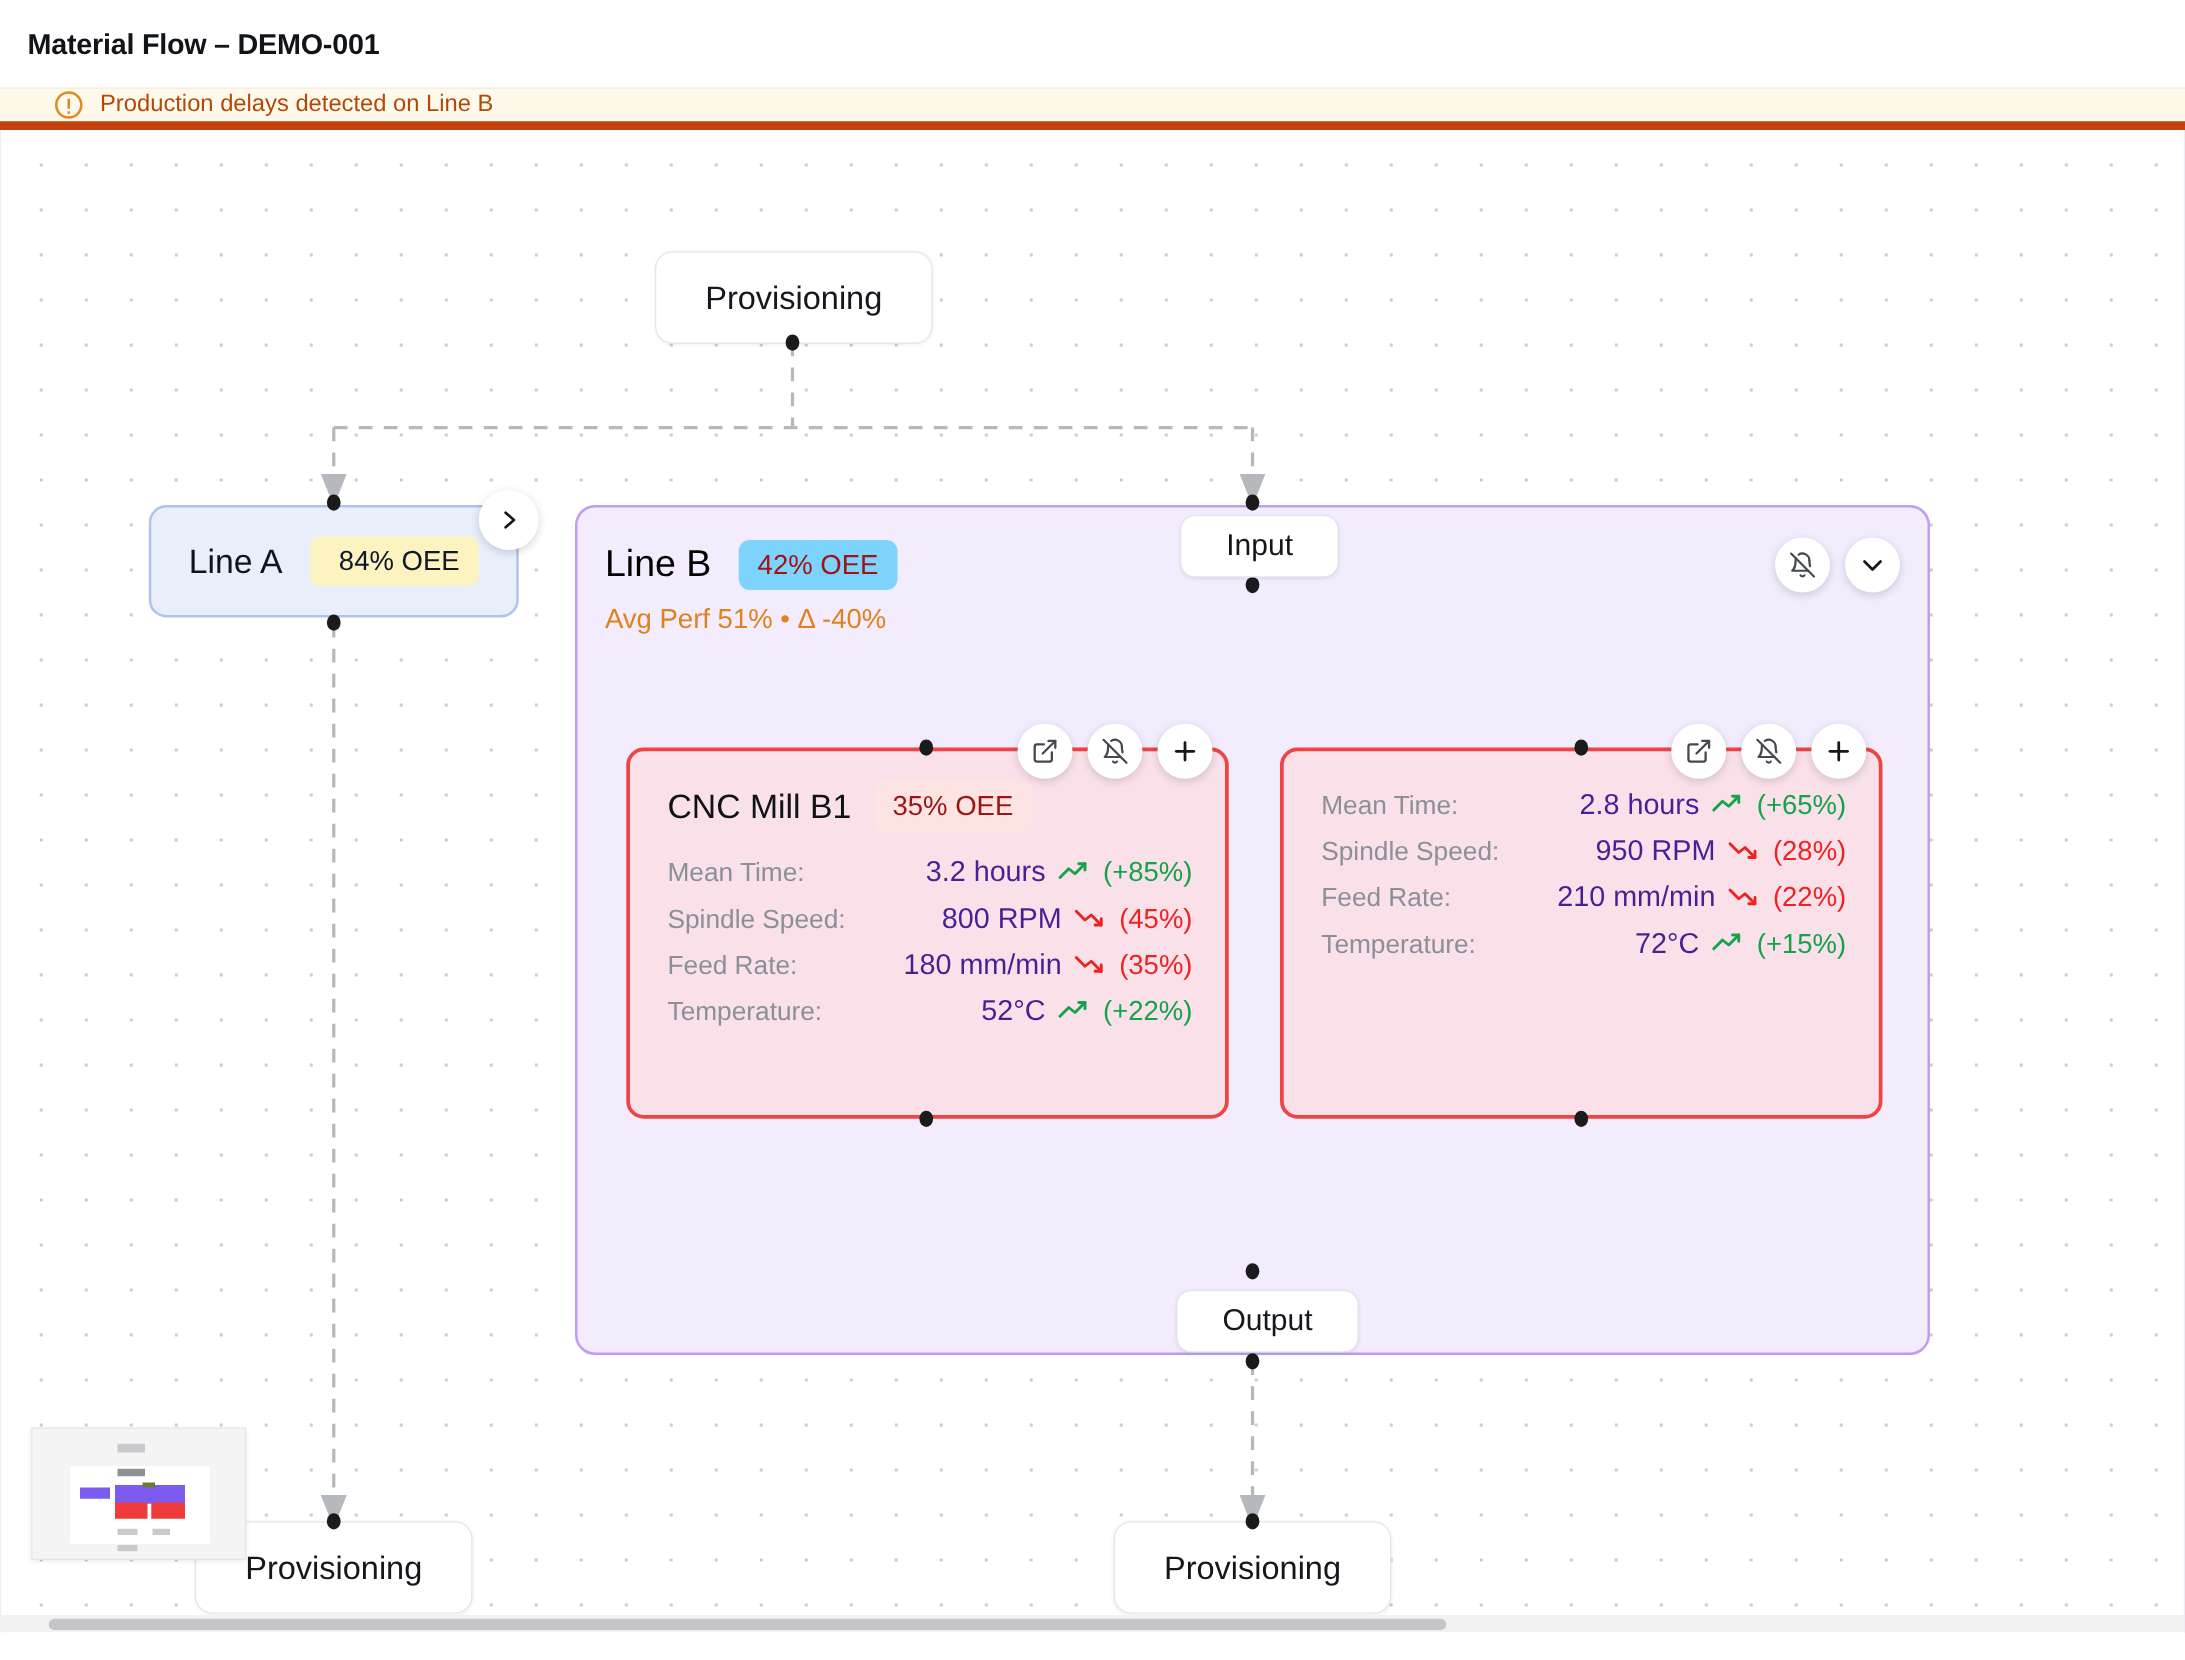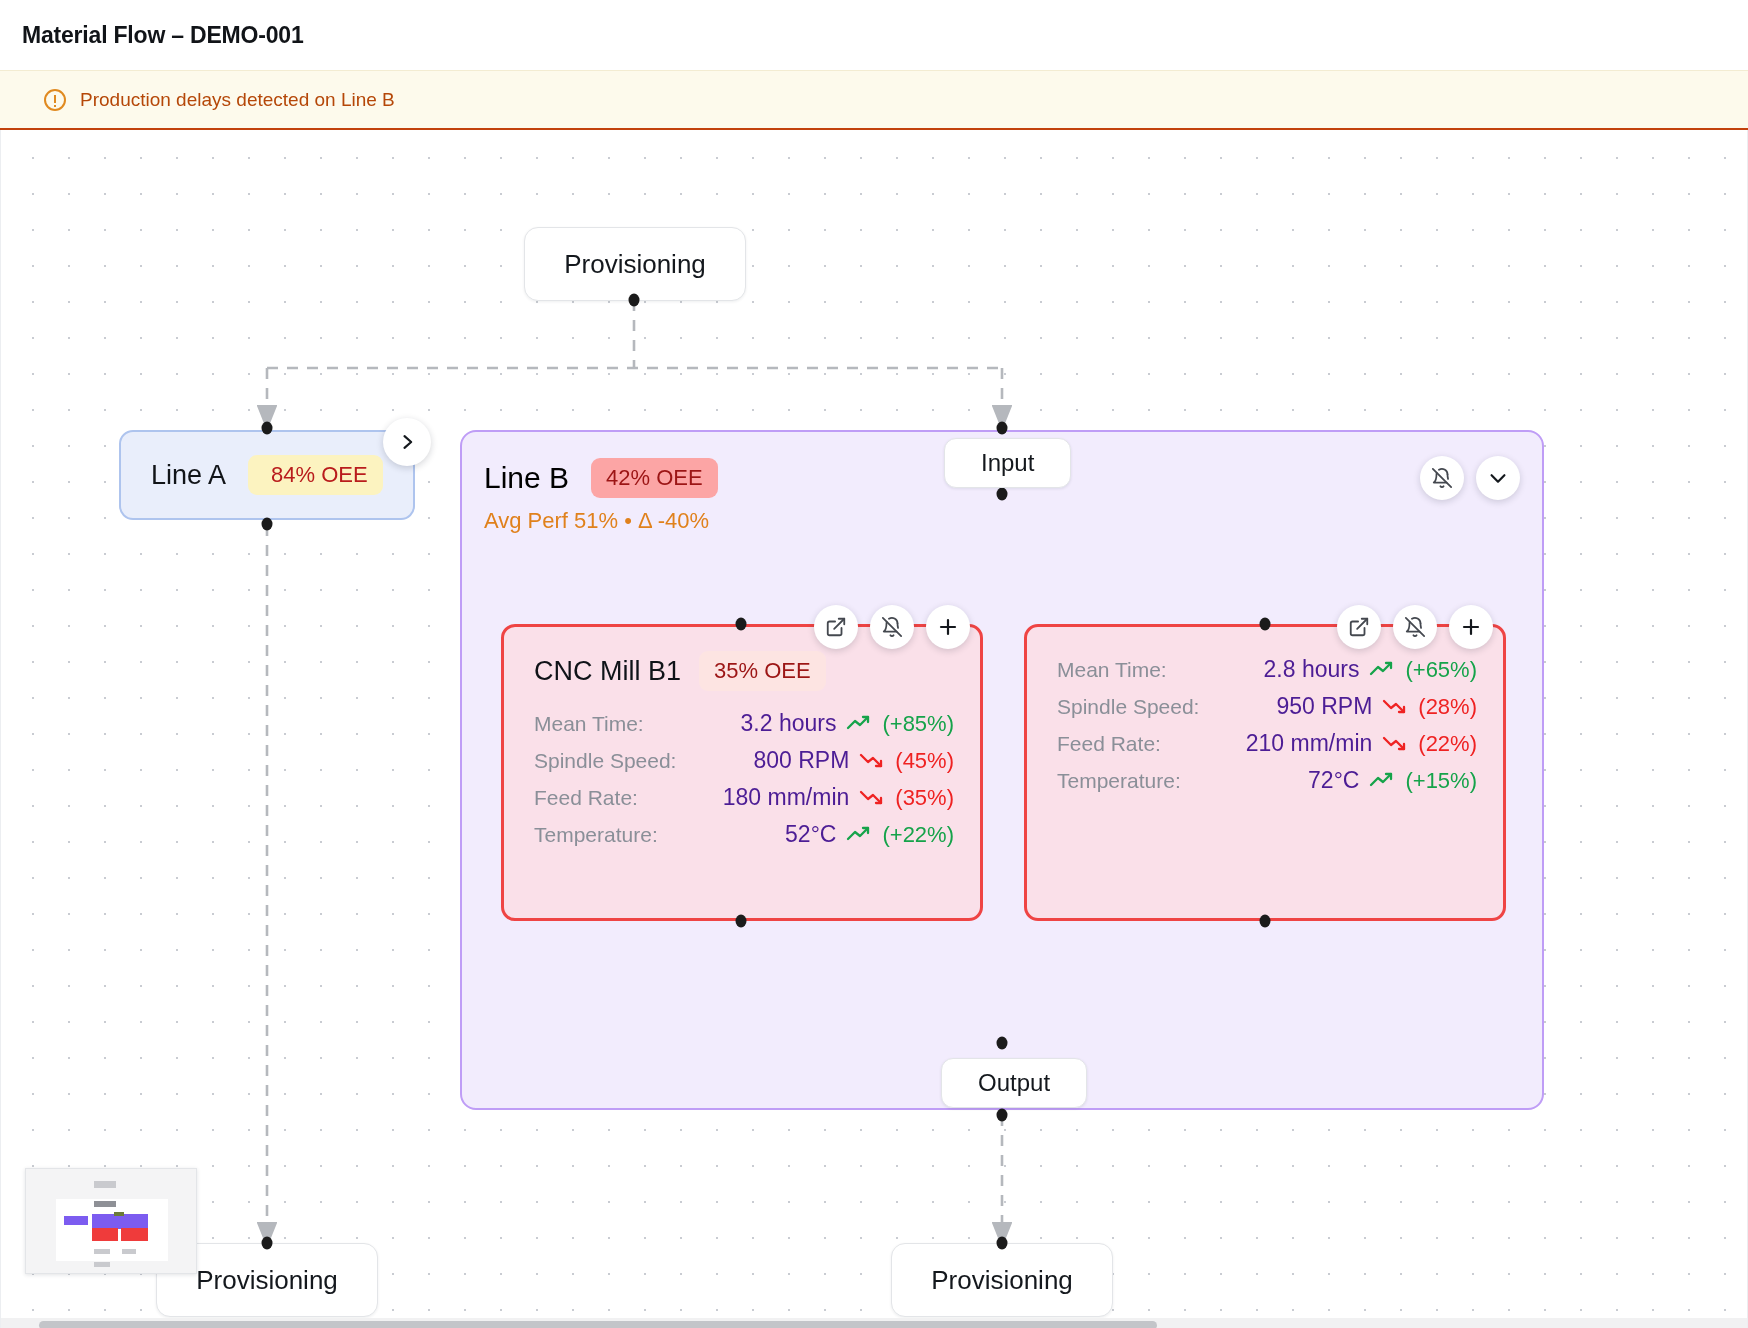--- a/index.html
+++ b/index.html
@@ -15,24 +15,24 @@
     font-size: 23px;
     font-weight: bold;
     color: #111418;
     padding: 22px 0 0 22px;
     letter-spacing: -0.2px;
   }
 
   
   #alert-banner {
     margin-top: 21px;
-    height: 60px;
+    height: 34px;
     background: #fdfaec;
     border-top: 1px solid #f3ecd2;
-    border-bottom: 2px solid #c2410c;
+    border-bottom: 7px solid #c2410c;
     display: flex;
     align-items: center;
     padding-left: 44px;
     gap: 14px;
   }
   #alert-banner .alert-text {
     font-size: 19px;
     color: #b54708;
     font-weight: 500;
   }
@@ -120,22 +120,22 @@
     gap: 22px;
   }
   #node-line-a .line-name { font-size: 27px; color: #111418; text-align: center; }
   .badge {
     border-radius: 9px;
     padding: 7px 15px;
     font-size: 22px;
     font-weight: 500;
     white-space: nowrap;
   }
-  .badge-amber { background: #fcf3c0; color: #b91c1c; padding-left: 23px; }
-  .badge-red   { background: #fca5a5; color: #9c1515; }
+  .badge-amber { background: #fcf3c0; color: #0f172a; padding-left: 23px; }
+  .badge-red   { background: #7dd3fc; color: #9c1515; }
   .badge-red-soft { background: #fde4e2; color: #9c1515; }
 
   
   #line-a-expand {
     position: absolute;
     left: 382px; top: 288px;
     width: 48px; height: 48px;
     border-radius: 50%;
     background: #fff;
     box-shadow: 0 2px 7px rgba(16,24,40,.18);

